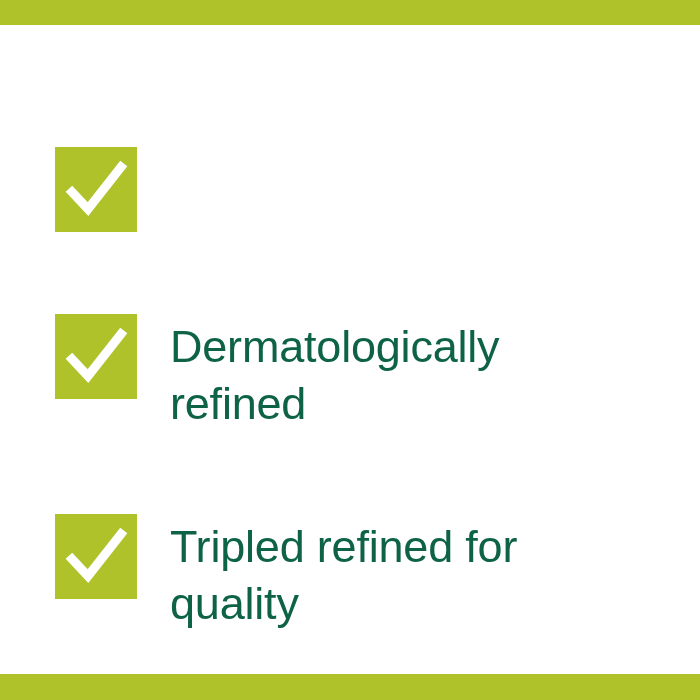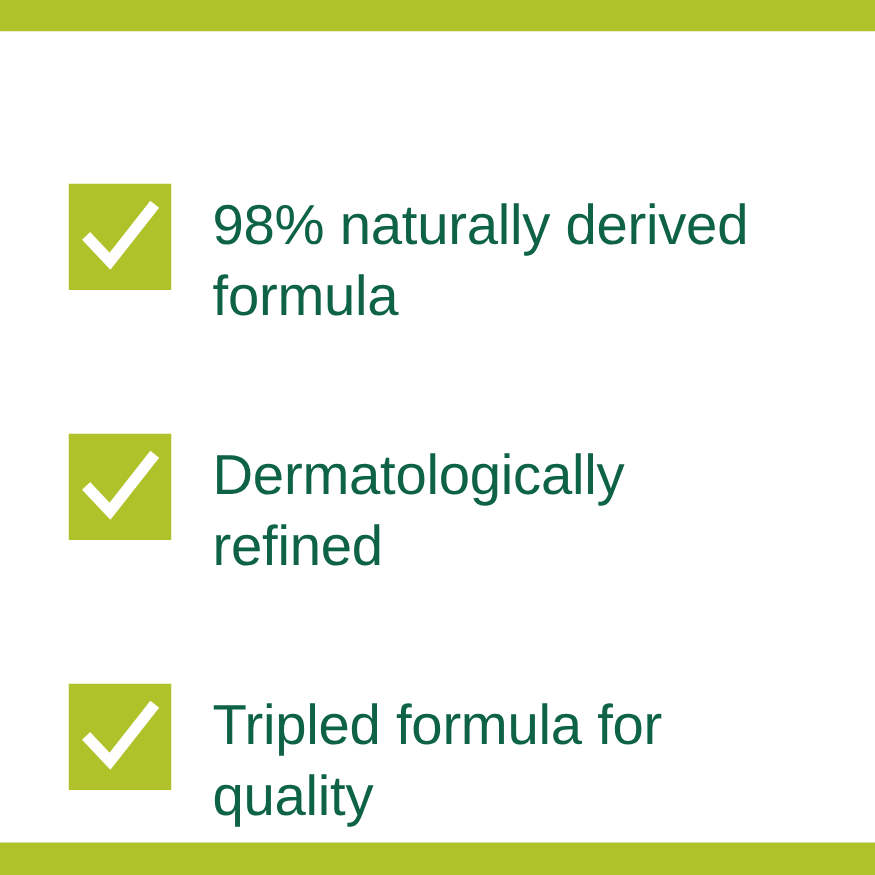--- a/index.html
+++ b/index.html
@@ -85,41 +85,39 @@
   <div class="band band-top"></div>
 
   <div class="feature-list">
 
     <div class="feature-item">
       <div class="check-box">
         <svg viewBox="0 0 82 85">
           <path d="M17 45 L33 62 L66 20" fill="none" stroke="#ffffff" stroke-width="9" stroke-linecap="square" stroke-linejoin="miter"></path>
         </svg>
       </div>
-      <div class="feature-text">98% naturally derived
-formula</div>
     </div>
 
     <div class="feature-item">
       <div class="check-box">
         <svg viewBox="0 0 82 85">
           <path d="M17 45 L33 62 L66 20" fill="none" stroke="#ffffff" stroke-width="9" stroke-linecap="square" stroke-linejoin="miter"></path>
         </svg>
       </div>
       <div class="feature-text">Dermatologically
 refined</div>
     </div>
 
     <div class="feature-item">
       <div class="check-box">
         <svg viewBox="0 0 82 85">
           <path d="M17 45 L33 62 L66 20" fill="none" stroke="#ffffff" stroke-width="9" stroke-linecap="square" stroke-linejoin="miter"></path>
         </svg>
       </div>
-      <div class="feature-text">Tripled formula for
+      <div class="feature-text">Tripled refined for
 quality</div>
     </div>
 
   </div>
 
   <div class="band band-bottom"></div>
 
 </div>
 
 </body></html>

